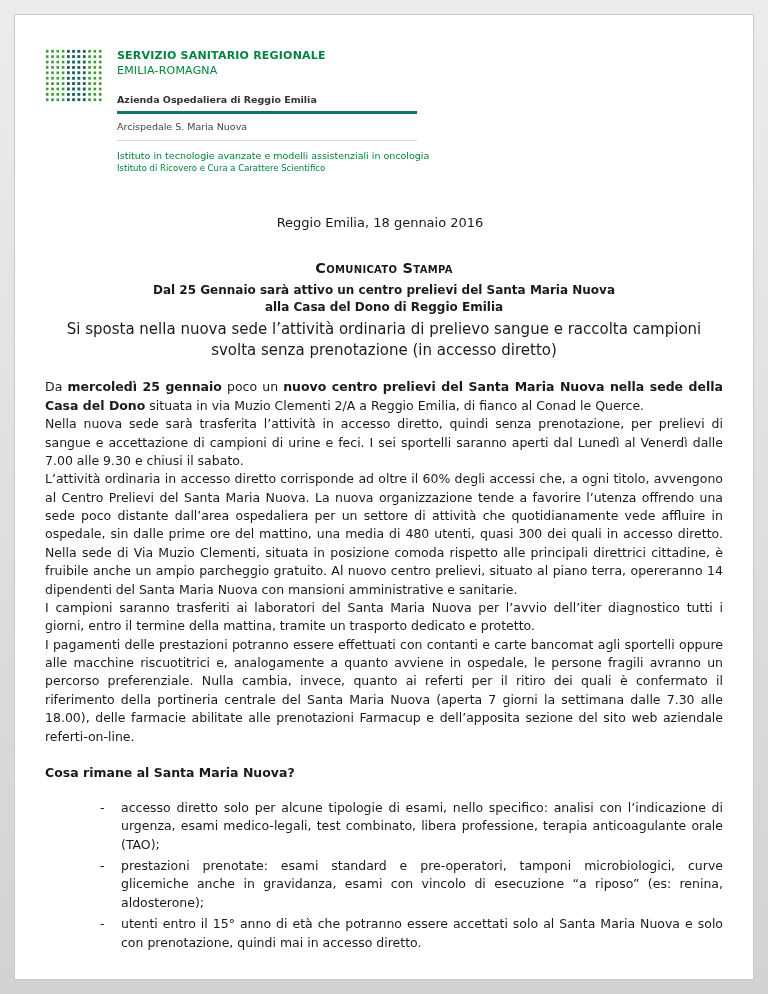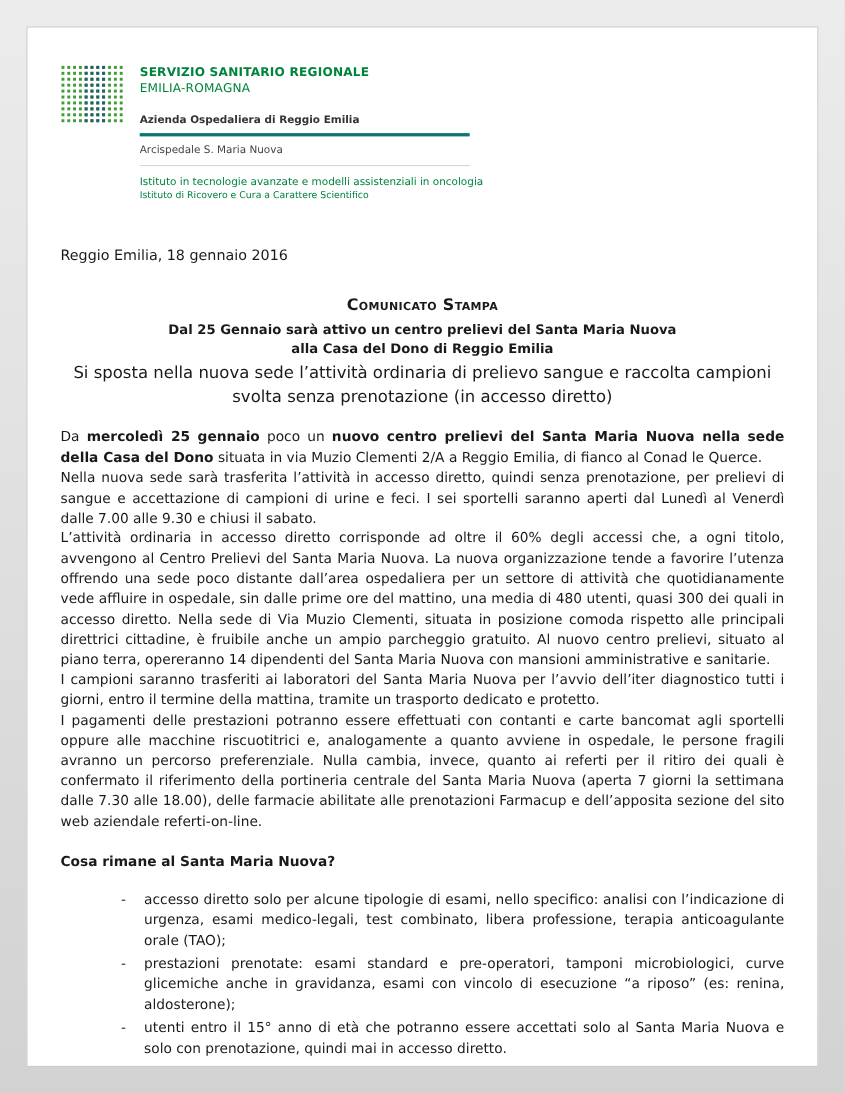--- a/index.html
+++ b/index.html
@@ -7,21 +7,21 @@
   body {
     width: 768px;
     font-family: "DejaVu Sans", "Liberation Sans", sans-serif;
     color: #1a1a1a;
     background: #d9d9d9;
   }
   .canvas {
     width: 768px;
     height: 994px;
     background: linear-gradient(#ececec, #d2d2d2);
-    padding: 24px;
+    padding: 14px;
   }
   .sheet {
     width: 100%;
     height: 100%;
     background: #ffffff;
     border: 1px solid #c9c9c9;
     padding: 32px 30px 0 30px;
     overflow: hidden;
   }
 
@@ -46,21 +46,21 @@
   .org-line2 { color: #00843d; font-size: 11px; margin-top: 2px; letter-spacing: 0.2px; }
   .org-line3 { color: #333333; font-weight: bold; font-size: 9.5px; margin-top: 17px;
                padding-bottom: 6px; border-bottom: 3px solid #0f766e; width: 300px; }
   .hospital   { color: #444444; font-size: 9.5px; margin-top: 7px; padding-bottom: 8px;
                 border-bottom: 1px solid #d6d6d6; width: 300px; }
   .inst-line1 { color: #00843d; font-weight: normal; font-size: 9.5px; margin-top: 9px; }
   .inst-line2 { color: #00843d; font-size: 8.5px; margin-top: 2px; }
 
   
   .dateline {
-    text-align: left;
+    text-align: center;
     font-size: 13px;
     margin-top: 42px;
     padding-right: 8px;
   }
 
   
   .release-label {
     text-align: center;
     font-variant: small-caps;
     font-weight: bold;

